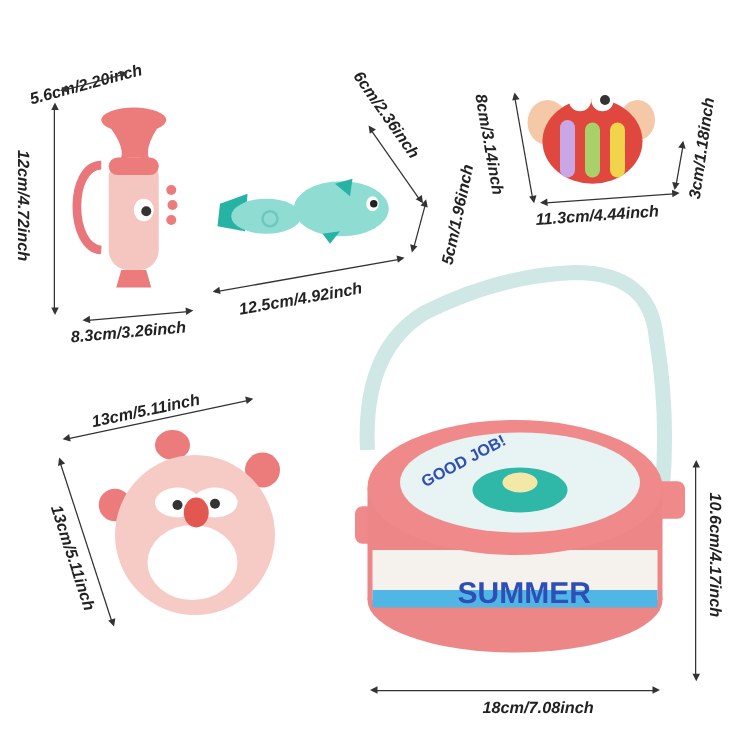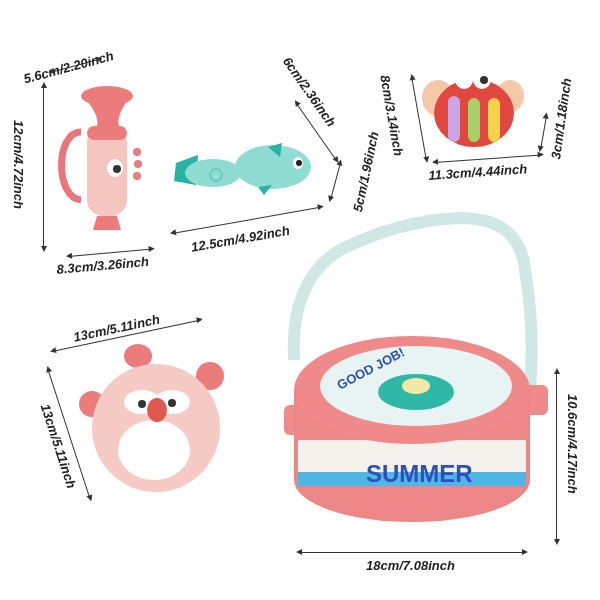--- a/index.html
+++ b/index.html
@@ -97,15 +97,15 @@
   <rect x="18" y="230" width="228" height="40" fill="#f5f2ee"></rect>
   <rect x="18" y="262" width="228" height="14" fill="#4fb6e6"></rect>
   <ellipse cx="132" cy="180" rx="118" ry="54" fill="#f08a8a"></ellipse>
   <ellipse cx="136" cy="176" rx="96" ry="40" fill="#e8f3f4"></ellipse>
   <ellipse cx="136" cy="182" rx="38" ry="18" fill="#2fb8a8"></ellipse>
   <ellipse cx="136" cy="176" rx="14" ry="8" fill="#f4e8a8"></ellipse>
   <text x="60" y="180" font-family="Liberation Sans, sans-serif" font-weight="bold" font-size="13" fill="#2e4fb6" transform="rotate(-28 60 180)">GOOD JOB!</text>
   <text x="86" y="272" font-family="Liberation Sans, sans-serif" font-weight="bold" font-size="24" fill="#2e4fb6">SUMMER</text>
 </svg>
 <div class="line" style="left:298px;top:552px;width:228px"></div>
-<span class="lbl" style="left:366px;top:558px">18cm/7.08inch</span>
+<span class="lbl" style="left:386px;top:558px">18cm/7.08inch</span>
 <div class="line" style="left:557px;top:370px;width:173px;transform:rotate(90deg)"></div>
 <span class="lbl" style="left:580px;top:394px;transform:rotate(90deg)">10.6cm/4.17inch</span>
 
 </body></html>

